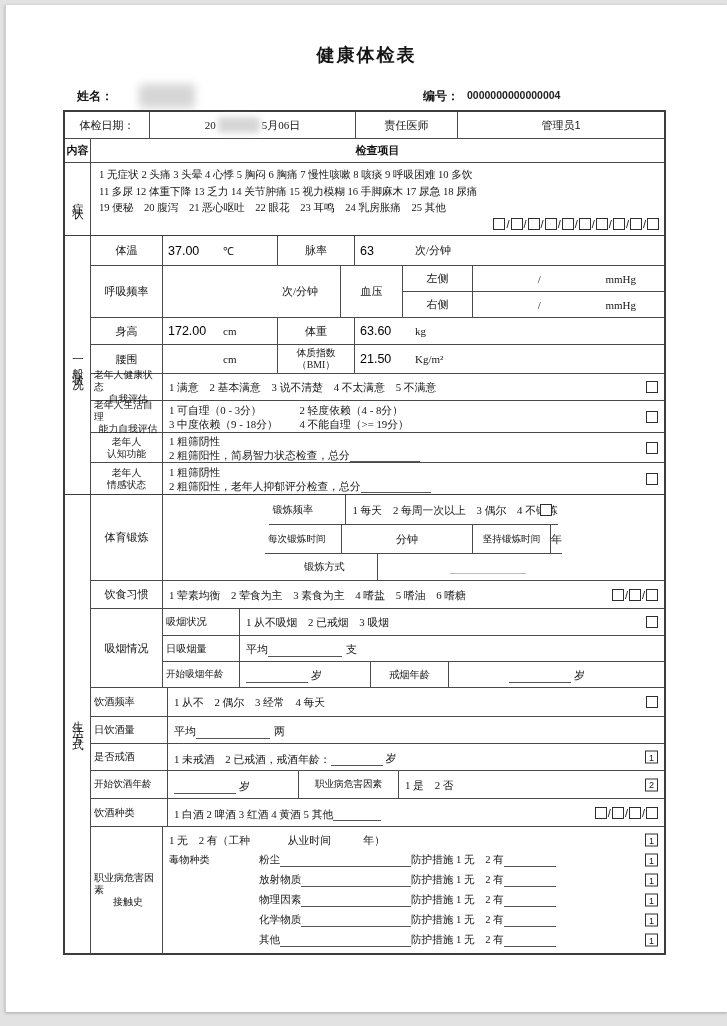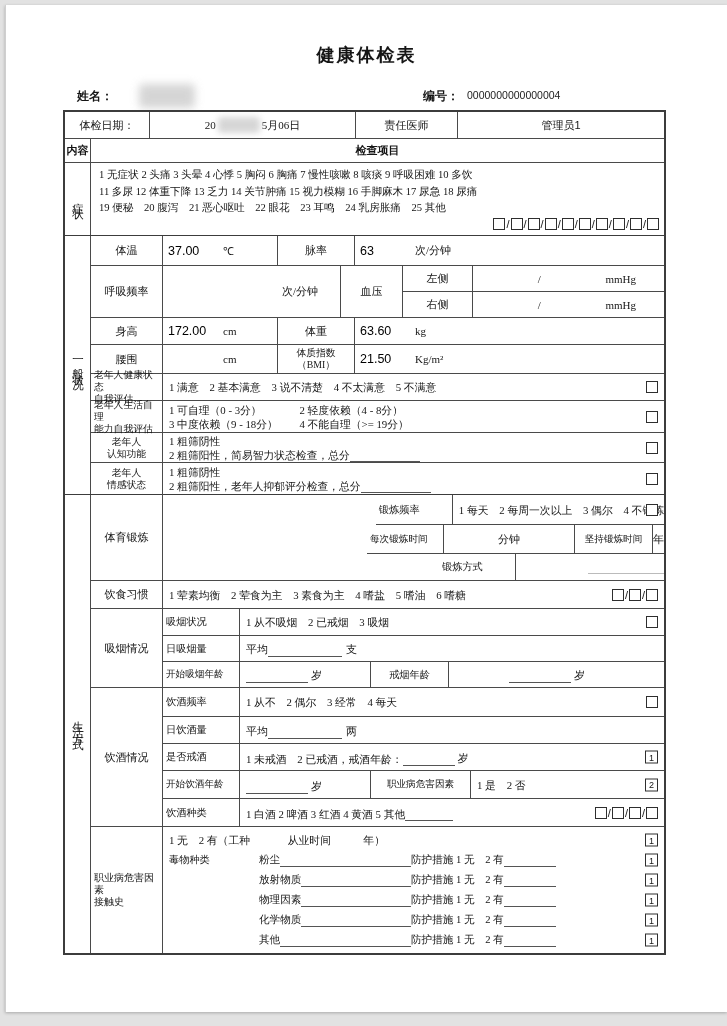--- a/index.html
+++ b/index.html
@@ -4,38 +4,38 @@
 <style>
   *{box-sizing:border-box;margin:0;padding:0}
   html,body{width:727px;height:1026px}
   body{background:#e2e2e2;font-family:"Liberation Serif",serif;color:#151515;position:relative;overflow:hidden}
   .page{position:absolute;left:5px;top:5px;width:722px;height:1007px;background:#fff;border-left:1px solid #cfcfcf;box-shadow:0 1px 3px rgba(0,0,0,.25)}
   .title{text-align:center;font-size:18px;font-weight:bold;letter-spacing:2px;margin-top:38px}
   .meta{position:absolute;left:57px;right:57px;top:78px;height:26px;font-size:12px;font-weight:bold}
   .meta .name-l{position:absolute;left:14px;top:5px}
   .redact{position:absolute;left:76px;top:1px;width:56px;height:24px;background:#c8c8c8;filter:blur(4px);border-radius:4px;opacity:.75}
   .meta .num-l{position:absolute;left:360px;top:5px}
-  .meta .num-v{position:absolute;left:404px;top:6px;font-weight:normal;font-family:"Liberation Sans",sans-serif;font-size:10.5px;color:#222}
+  .meta .num-v{position:absolute;left:404px;top:6px;font-weight:bold;font-family:"Liberation Sans",sans-serif;font-size:10.5px;color:#222}
   .tbl{position:absolute;left:57px;top:105px;width:603px;border:2px solid #3c3c3c;background:#fff}
   .tr{display:flex;border-bottom:1px solid #4a4a4a}
   .tr:last-child{border-bottom:none}
   .td{border-right:1px solid #4a4a4a;display:flex;align-items:center;font-size:11px;position:relative}
   .td:last-child{border-right:none}
   .c{justify-content:center;text-align:center}
   .f1{flex:1}
   .pre{white-space:pre-wrap}
   .pl{padding-left:6px}
   .vlab{width:26px;display:flex;align-items:center;justify-content:center;writing-mode:vertical-lr;text-orientation:upright;letter-spacing:6px;font-size:11.5px;border-right:1px solid #4a4a4a}
   .sec{display:flex;border-bottom:1px solid #3c3c3c}
   .sec:last-child{border-bottom:none}
   .secbody{flex:1;min-width:0}
   .val{font-family:"Liberation Sans",sans-serif;font-size:12.5px;padding-left:5px;width:60px;color:#000}
   .unit{font-size:11px}
   .lab2{flex-direction:column;justify-content:center;line-height:12px;font-size:9.8px;text-align:right}
-  .lab2l{align-items:flex-start;text-align:left;padding-left:3px}
+  .lab2l{align-items:center;text-align:left;padding-left:3px}
   .cb{width:12px;height:12px;border:1.5px solid #2e2e2e;display:inline-block;background:#fff;flex:none}
   .cbabs{position:absolute;right:6px;top:50%;transform:translateY(-50%)}
   .vb{width:13px;height:13px;border:1.5px solid #2e2e2e;display:flex;align-items:center;justify-content:center;font-family:"Liberation Sans",sans-serif;font-size:9px;flex:none;background:#fff}
   .vbabs{position:absolute;right:6px;top:50%;transform:translateY(-50%)}
   .cbrow{display:flex;align-items:center;font-family:"Liberation Sans",sans-serif;font-size:11px}
   .cbrow .sl{padding:0 1px}
   .bl{display:inline-block;border-bottom:1px solid #555;height:13px;flex:none}
   .sym{position:relative;padding:4px 6px 4px 8px}
   .symline{font-size:10.6px;line-height:16.5px;white-space:pre-wrap}
   .symboxes{position:absolute;right:5px;bottom:5px}
@@ -231,21 +231,21 @@
         </div>
       </div>
     </div>
 
     <div class="sec" style="height:458px">
       <div class="vlab">生活方式</div>
       <div class="secbody">
 
         <div class="subrow" style="height:86px">
           <div class="td c" style="width:72px">体育锻炼</div>
-          <div class="td f1" style="flex-direction:column;align-items:flex-end;padding:0;border-right:none">
+          <div class="td f1" style="flex-direction:column;align-items:center;padding:0;border-right:none">
             <div class="subrow" style="flex:0 0 30px">
               <div class="td" style="width:77px;font-size:10.2px;padding-left:3px">锻炼频率</div>
               <div class="td f1">
                 <span class="optline">1 每天    2 每周一次以上    3 偶尔    4 不锻炼</span>
                 <span class="cb cbabs"></span>
               </div>
             </div>
             <div class="subrow" style="flex:0 0 29px">
               <div class="td small" style="width:77px;padding-left:3px">每次锻炼时间</div>
               <div class="td c" style="width:131px">
@@ -308,21 +308,20 @@
               <div class="td c" style="width:78px;font-size:10.2px">戒烟年龄</div>
               <div class="td f1" style="align-items:flex-end;padding-bottom:4px">
                 <span class="bl" style="width:62px;margin-left:60px"></span>
                 <span style="padding-left:3px">岁</span>
               </div>
             </div>
           </div>
         </div>
 
         <div class="subrow" style="height:139px">
-          <div class="td c" style="width:72px">饮酒情况</div>
           <div class="td f1" style="flex-direction:column;align-items:stretch;padding:0;border-right:none">
             <div class="subrow" style="flex:0 0 29px">
               <div class="td" style="width:77px;font-size:10.2px;padding-left:3px">饮酒频率</div>
               <div class="td f1">
                 <span class="optline">1 从不    2 偶尔    3 经常    4 每天</span>
                 <span class="cb cbabs"></span>
               </div>
             </div>
             <div class="subrow" style="flex:0 0 27px">
               <div class="td" style="width:77px;font-size:10.2px;padding-left:3px">日饮酒量</div>

